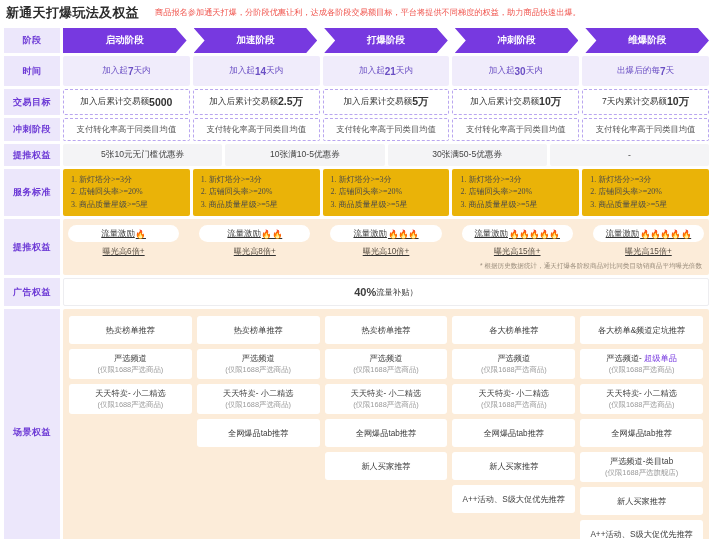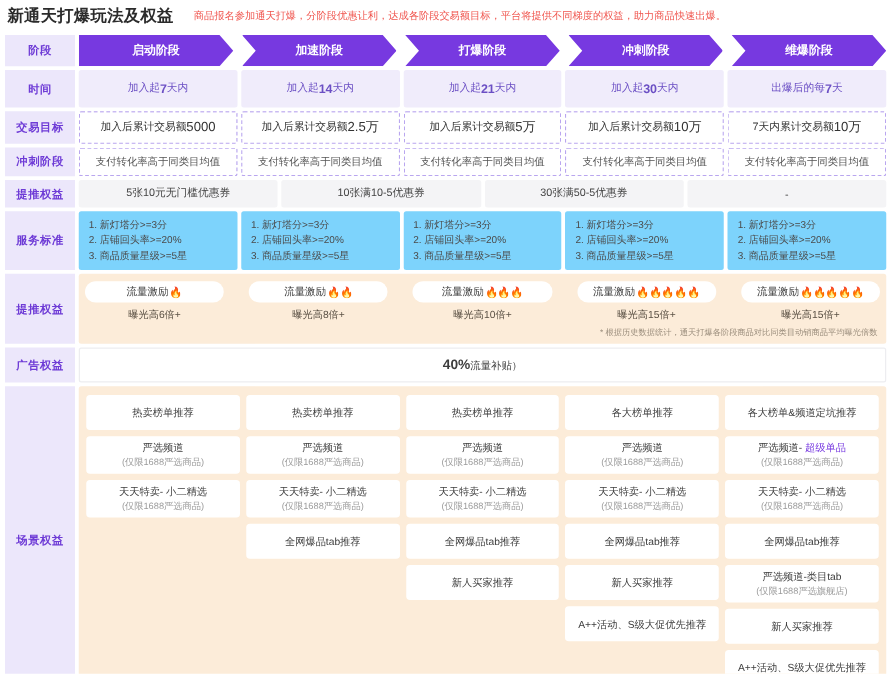--- a/index.html
+++ b/index.html
@@ -50,31 +50,31 @@
     font-size:8.6px;color:#444;
     display:flex;align-items:center;justify-content:center;
     text-align:center;
   }
   .timebox{height:30px;background:#f0ecfb;color:#6b4fc4;font-size:8.6px;}
   .timebox b{font-size:10px;font-weight:bold;}
   .dashbox{
     height:24px;background:#fff;border:1px dashed #b9a6ef;border-radius:2px;
     font-size:8.6px;color:#333;display:flex;align-items:center;justify-content:center;
   }
-  .dashbox b{font-size:10.5px;font-weight:normal;}
+  .dashbox b{font-size:10.5px;font-weight:bold;}
   .dashbox.thin{height:21px;font-size:8.3px;color:#555;}
   .mktbox{height:22px;}
   .svcbox{
-    background:#7dd3fc;border-radius:2px;padding:5px 8px;
-    font-size:8px;line-height:1.55;color:#4a4a4a;text-align:left;
+    background:#eab308;border-radius:2px;padding:5px 8px;
+    font-size:8px;line-height:1.55;color:#4a4a4a;text-align:left;font-family:Liberation Serif, serif;
   }
 
   
   .orangeband{flex:1;background:#fcecd9;border-radius:2px;padding:6px 5px 4px 5px;display:flex;flex-direction:column;}
-  .traffic-cells{display:flex;gap:20px;flex:1;}
+  .traffic-cells{display:flex;gap:20px;flex:1;text-decoration:underline;}
   .tcell{flex:1;display:flex;flex-direction:column;align-items:center;}
   .pill{
     width:100%;box-sizing:border-box;height:17px;background:#fff;border-radius:9px;
     display:flex;align-items:center;justify-content:center;gap:1px;
     font-size:8.4px;color:#3a3a3a;
   }
   .pill .flames{font-size:8.6px;letter-spacing:-.5px;}
   .tsub{margin-top:4px;font-size:8.2px;color:#5a5044;}
   .tnote{margin-top:5px;text-align:right;font-size:6.6px;color:#9a8d7c;padding-right:2px;}
 

